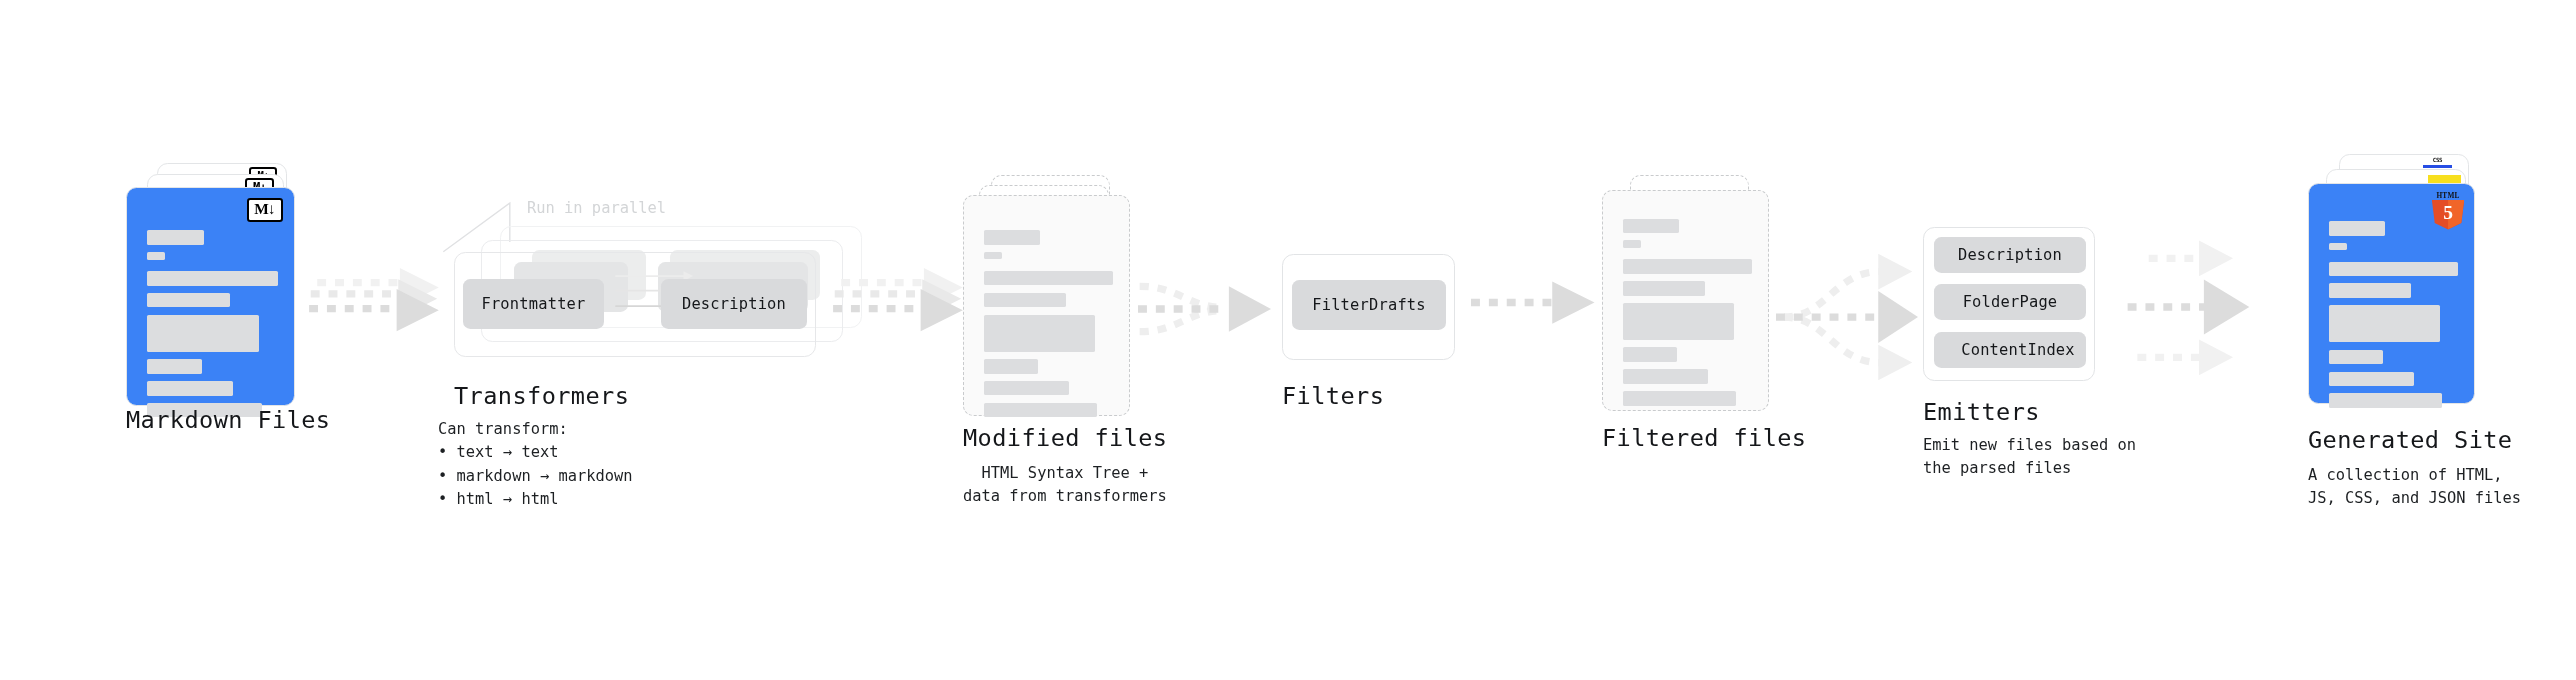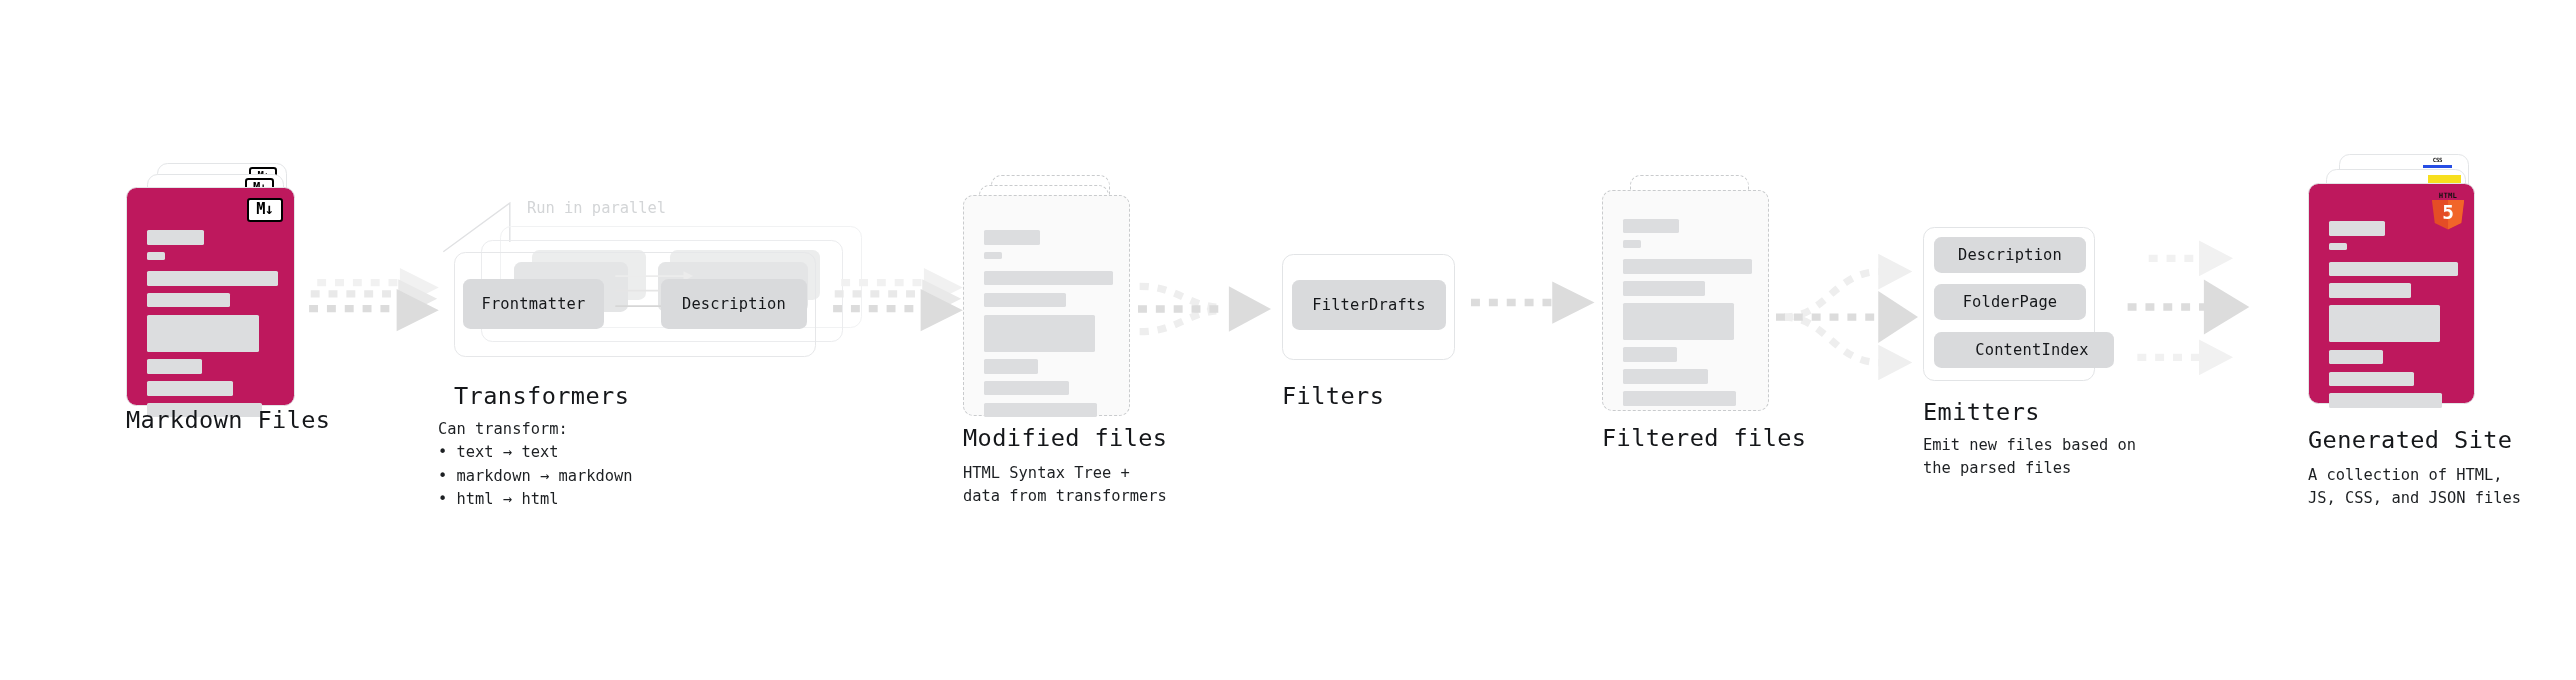--- a/index.html
+++ b/index.html
@@ -19,21 +19,21 @@
     position:absolute;font-size:15.4px;color:#1d2023;line-height:1.52;
     white-space:pre-line;
   }
 
   
   .docstack{position:absolute;}
   .doc{
     position:absolute;box-sizing:border-box;
     border:1.3px solid #e3e5e7;border-radius:10.6px;background:#fbfbfb;
   }
-  .doc.solid{background:#be185d;}
+  .doc.solid{background:#3b82f6;font-family:Liberation Serif, serif;}
   .doc.dashed{
     background:#fafafa;border:1.3px dashed #c9cbcd;
   }
   .doc.ghost{background:#ffffff;}
   .bars{position:absolute;left:19.5px;top:28px;right:16.3px;}
   .bar{background:#dcdddf;border-radius:1.6px;margin-bottom:7.3px;height:14.6px;}
   .bar.t1{width:44%;}
   .bar.t2{width:14%;height:7.3px;margin-bottom:11.4px;}
   .bar.w100{width:100%;}
   .bar.w64{width:64%;}
@@ -212,21 +212,21 @@
         <div class="bar w100"></div>
         <div class="bar w64"></div>
         <div class="bar w86"></div>
         <div class="bar w42"></div>
         <div class="bar w66"></div>
         <div class="bar w88"></div>
       </div>
     </div>
   </div>
   <div class="title" style="left:963px;top:426px;">Modified files</div>
-  <div class="desc" style="left:963px;top:462px;">HTML Syntax Tree +
+  <div class="desc" style="left:963px;top:462px;text-align:center;">HTML Syntax Tree +
 data from transformers</div>
 
   <div class="arrowwrap" style="left:1138px;top:260px;">
     <svg width="146" height="98" viewBox="0 0 180 120">
       <g fill="none" stroke-width="9" stroke-dasharray="11 11">
         <path d="M2 32 C50 32 62 58 104 58" stroke="#eeeeee"></path>
         <path d="M2 88 C50 88 62 62 104 62" stroke="#eeeeee"></path>
         <line x1="0" y1="60" x2="110" y2="60" stroke="#dcdcdc"></line>
       </g>
       <path d="M112 32 L164 60 L112 88 Z" fill="#dcdcdc"></path>
@@ -270,21 +270,21 @@
       </g>
       <path d="M126 12 L168 34 L126 56 Z" fill="#efefef"></path>
       <path d="M126 58 L175 90 L126 122 Z" fill="#dcdcdc"></path>
       <path d="M126 124 L168 146 L126 168 Z" fill="#efefef"></path>
     </svg>
   </div>
 
   <div class="pbox" style="left:1923px;top:227px;width:172px;height:154px;"></div>
   <div class="pill" style="left:1934px;top:237px;width:152px;height:36px;">Description</div>
   <div class="pill" style="left:1934px;top:284px;width:152px;height:36px;text-align:center;">FolderPage</div>
-  <div class="pill" style="left:1934px;top:332px;width:180px;height:36px;padding-left:16px;">ContentIndex</div>
+  <div class="pill" style="left:1934px;top:332px;width:152px;height:36px;padding-left:16px;">ContentIndex</div>
   <div class="title" style="left:1923px;top:400px;">Emitters</div>
   <div class="desc" style="left:1923px;top:434px;">Emit new files based on
 the parsed files</div>
 
   <div class="arrowwrap" style="left:2113px;top:234px;">
     <svg width="142" height="146" viewBox="0 0 175 180">
       <g fill="none" stroke-width="9" stroke-dasharray="11 11">
         <line x1="44" y1="30" x2="110" y2="30" stroke="#f1f1f1"></line>
         <line x1="18" y1="90" x2="116" y2="90" stroke="#dcdcdc"></line>
         <line x1="30" y1="152" x2="110" y2="152" stroke="#f1f1f1"></line>

